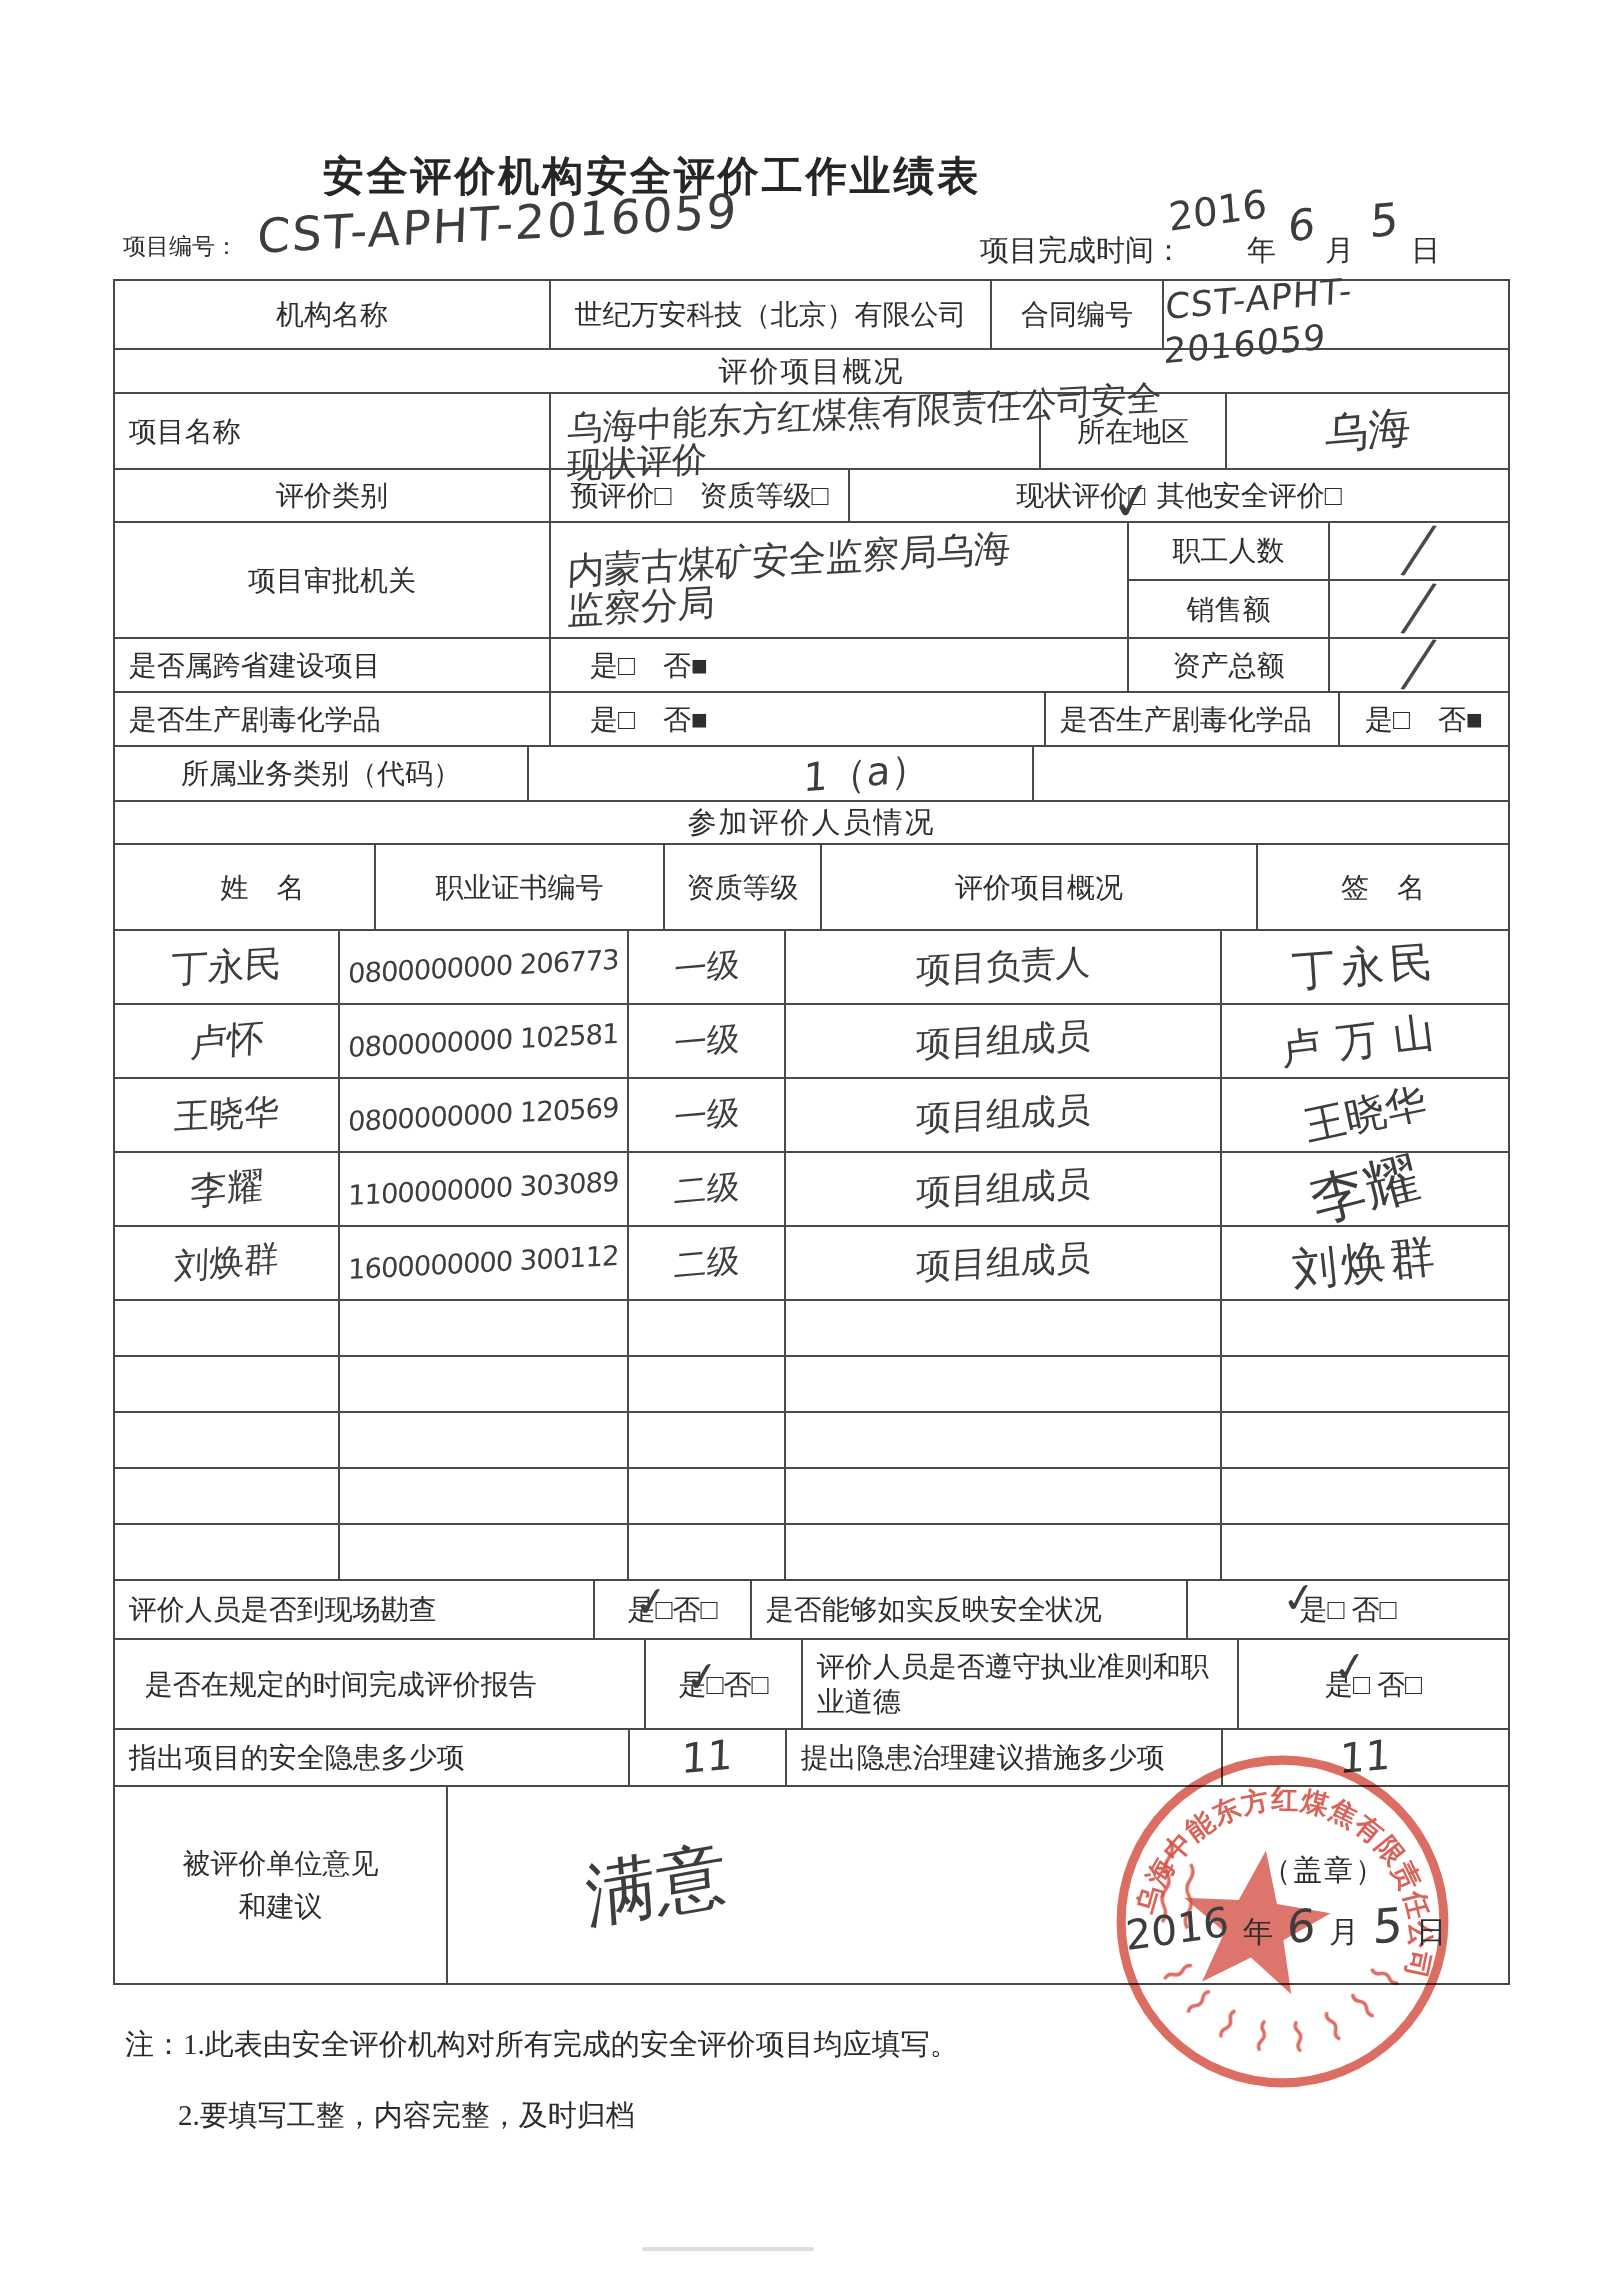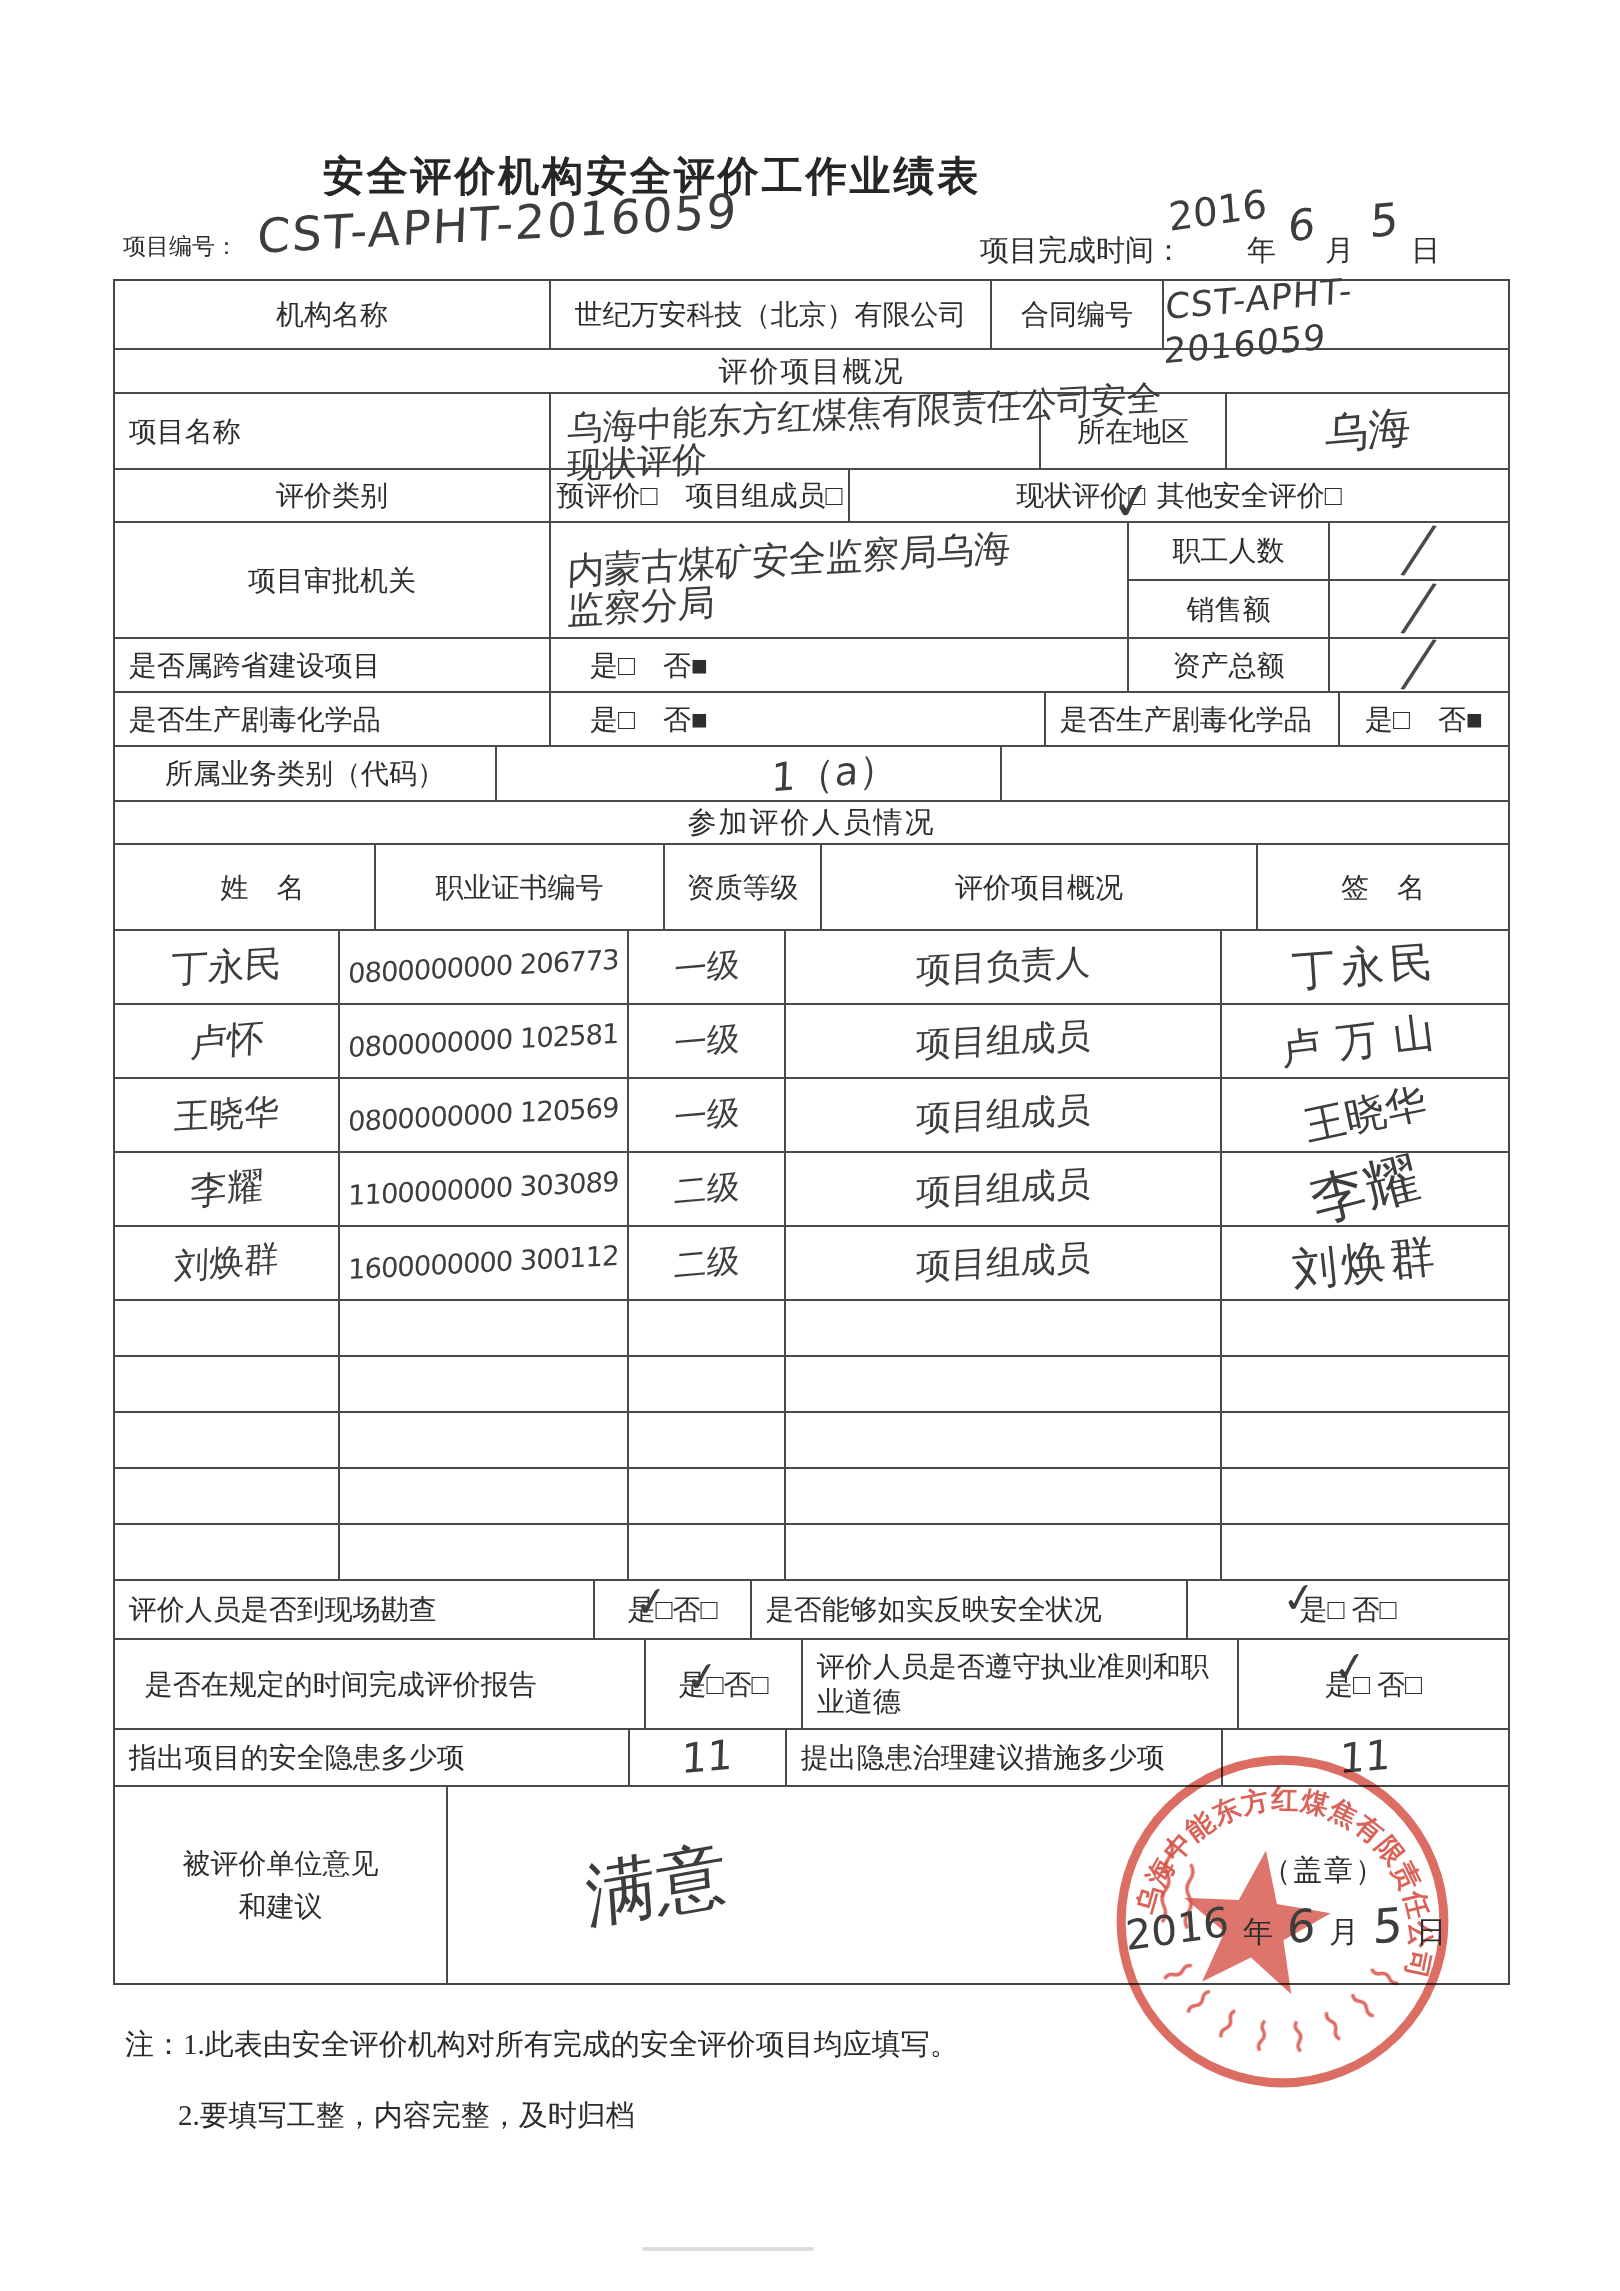--- a/index.html
+++ b/index.html
@@ -100,21 +100,21 @@
     <div class="c endc">
         <span class="hw tilt2" style="font-size:43px;">乌海</span>
       </div>
   </div>
 
   <div class="tr" style="height:53px;">
     <div class="c" style="width:436px;">
         <span>评价类别</span>
       </div>
     <div class="c" style="width:299px;">
-        <span>预评价□　项目组成员□</span>
+        <span>预评价□　资质等级□</span>
       </div>
     <div class="c endc">
       <span>现状评价□</span>
       <span class="tickbig">✓</span>
       <span>其他安全评价□</span>
     </div>
   </div>
 
   <div class="tr" style="height:116px;">
     <div class="c" style="width:436px;">
@@ -165,21 +165,21 @@
       </div>
     <div class="c left" style="width:294px;">
         <span>是否生产剧毒化学品</span>
       </div>
     <div class="c endc">
         <span>是□　否■</span>
       </div>
   </div>
 
   <div class="tr" style="height:55px;">
-    <div class="c" style="width:382px;">
+    <div class="c" style="width:414px;">
         <span>所属业务类别（代码）</span>
       </div>
     <div class="c" style="width:505px;justify-content:flex-start;padding-left:274px;">
         <span class="hw tilt2" style="font-size:39px;">1（a）</span>
       </div>
     <div class="c endc"></div>
   </div>
 
   <div class="tr" style="height:43px;">
     <div class="c endc sectitle">

